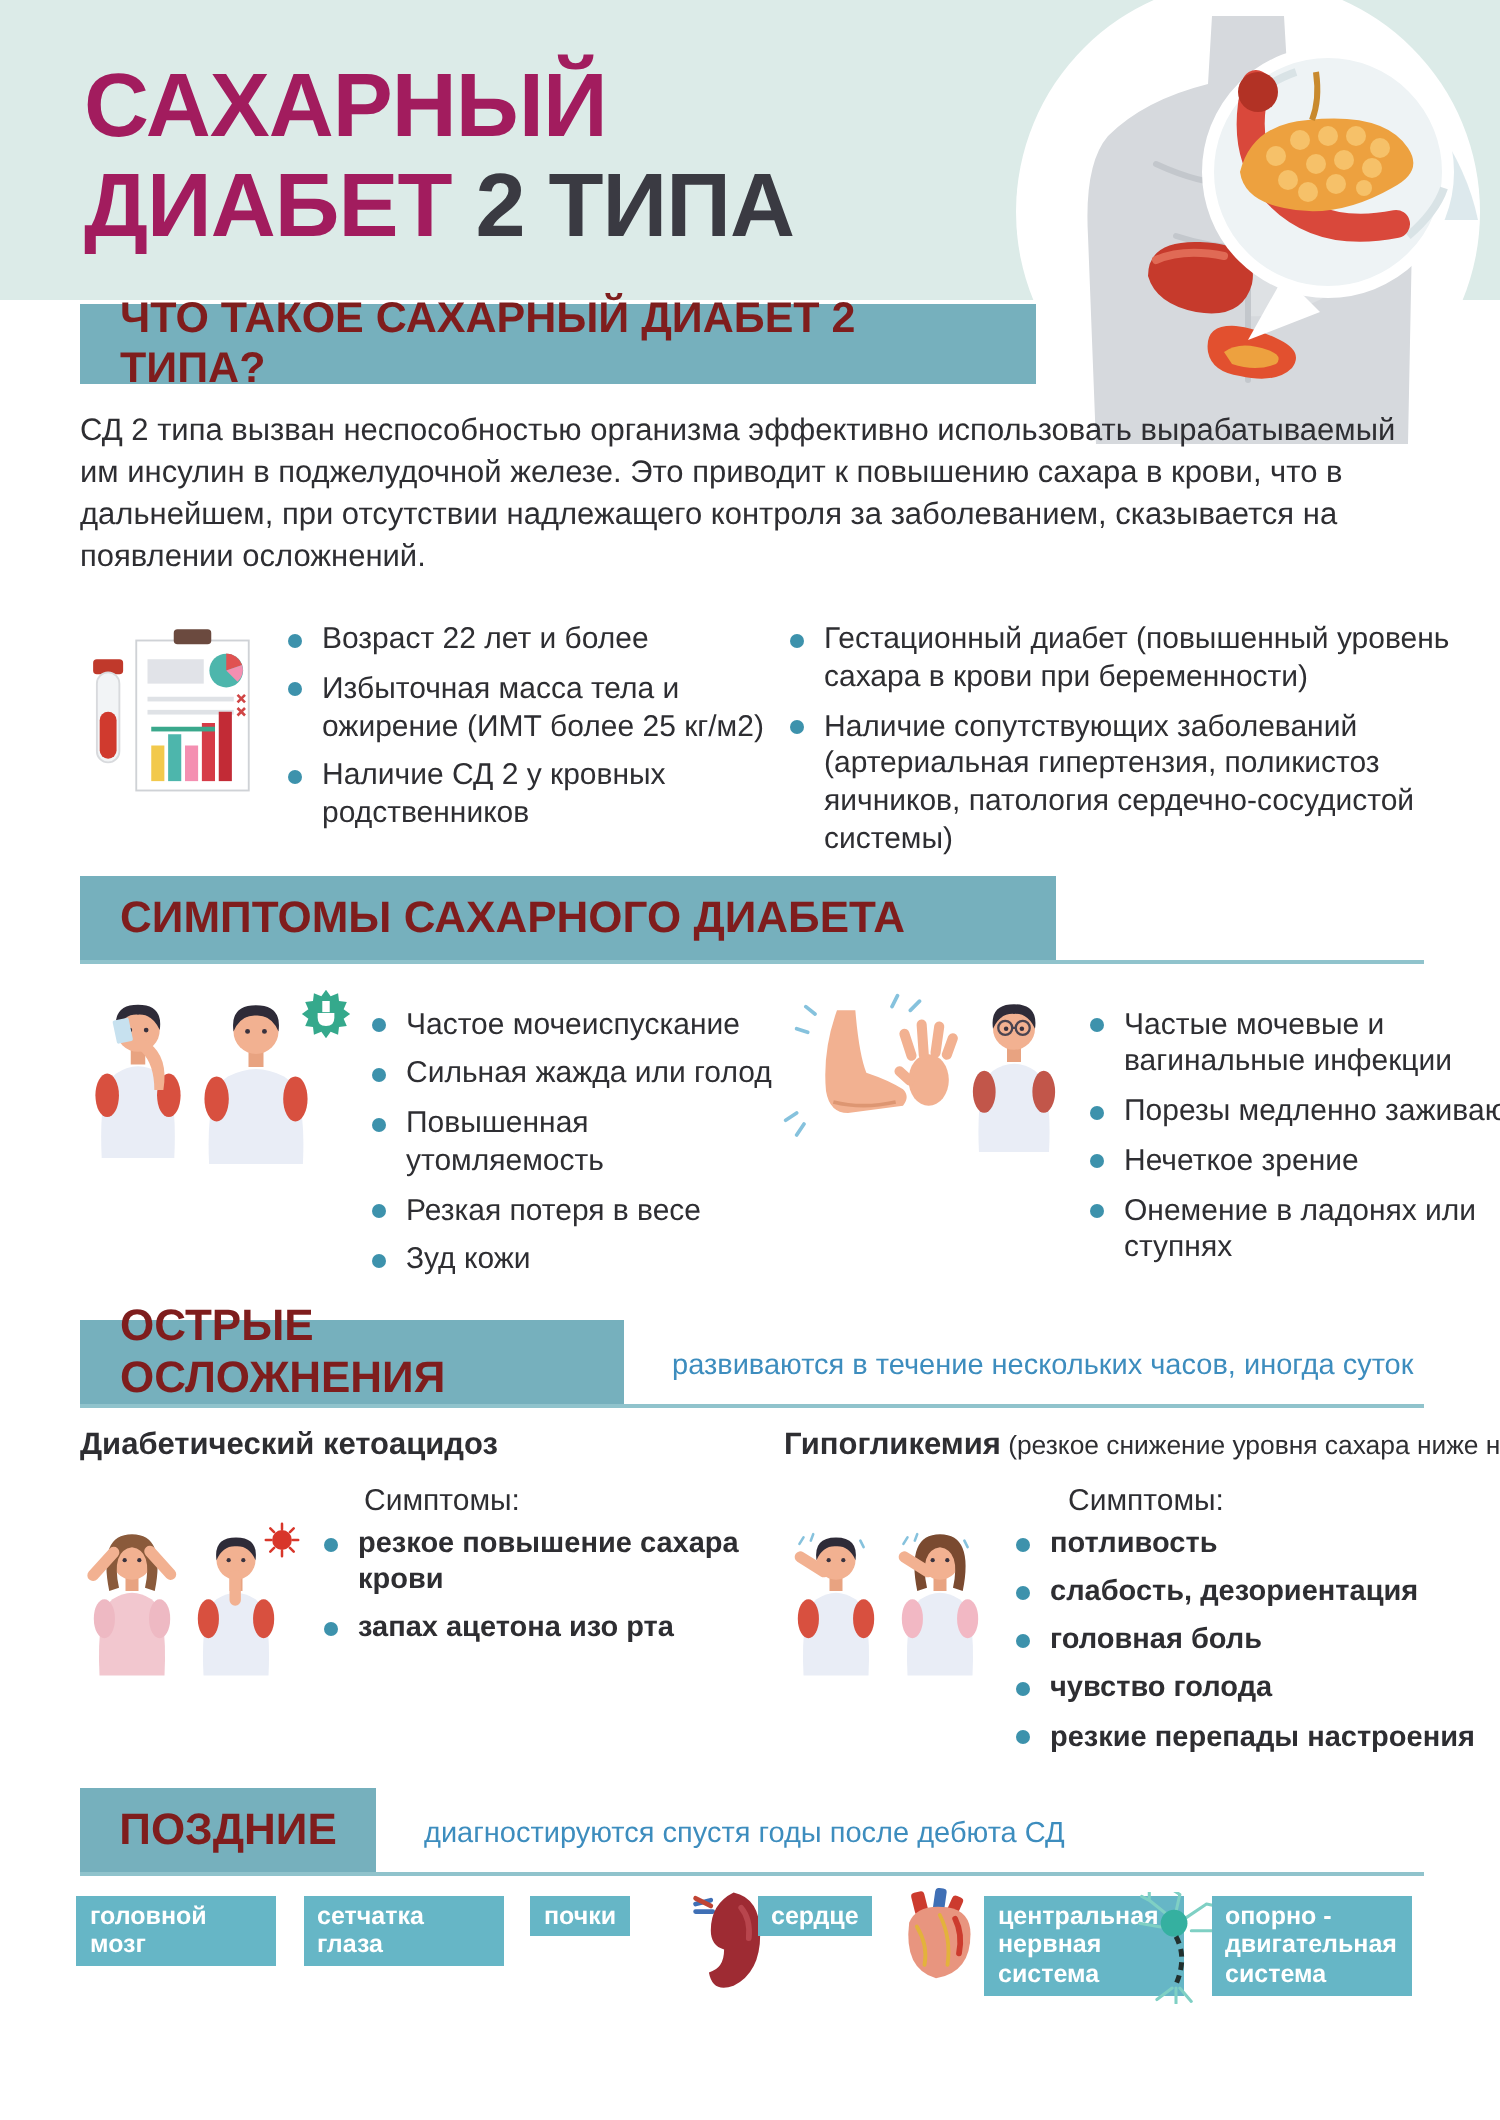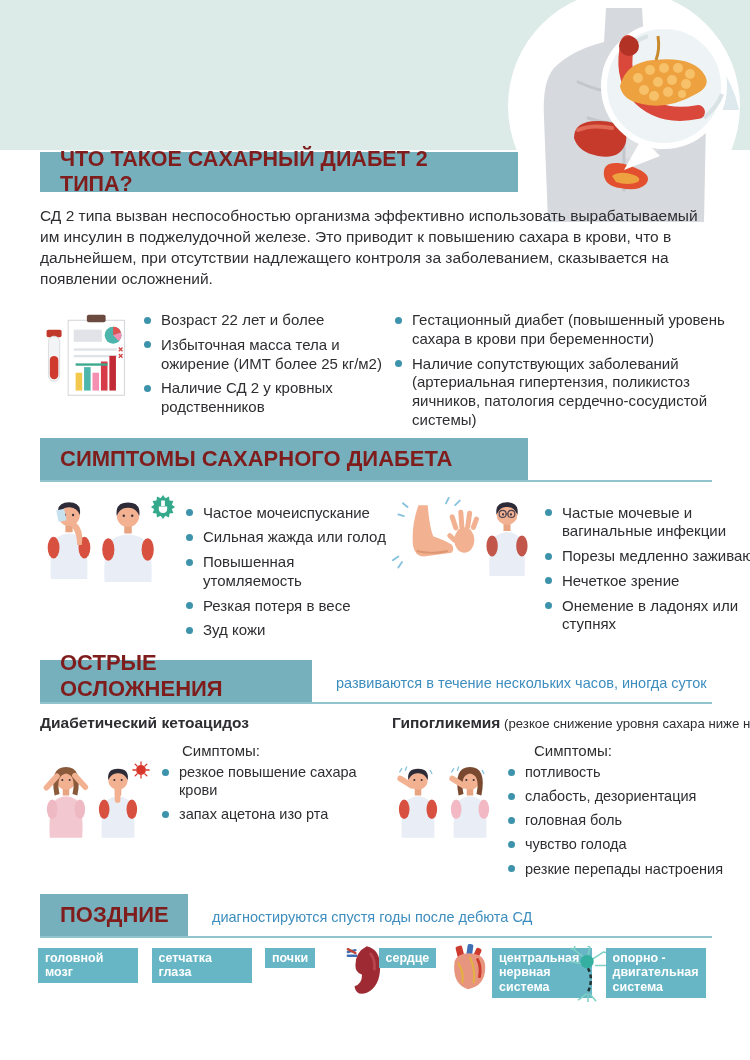--- a/index.html
+++ b/index.html
@@ -42,35 +42,39 @@
   .sym-right ul{width:228px;margin-left:10px;}
   .badge-float{margin:-2px 0 0 -8px;}
   
   .acute-content{display:flex;margin:10px 0 0 40px;flex:none;}
   .acute-col{width:352px;}
   .acute-title{font-size:15.5px;font-weight:700;white-space:nowrap;}
   .acute-title .normal{font-weight:400;font-size:13.2px;}
   .sym-label{font-size:15px;margin:10px 0 4px 142px;}
   .acute-col .row{display:flex;align-items:flex-start;}
   .acute-col .figs{display:flex;align-items:flex-start;position:relative;}
-  .acute-col ul{margin-left:12px;width:236px;}
+  .acute-col ul{margin-left:12px;width:236px;font-weight:bold;}
   .acute-col ul.blist li{font-size:14.5px;}
   
   .organs{display:flex;gap:3px;margin:10px 34px 0 38px;flex:none;}
   .organ{position:relative;width:113px;}
   .organ-chip{display:inline-block;background:var(--chip,#66b6c6);color:#fff;font-weight:700;font-size:12.5px;line-height:1.18;padding:3px 7px;max-width:86px;}
   .organ-icon{position:absolute;}
   .person{display:block;}
 </style>
 </head>
 <body>
 
 <div class="page">
 
   <div class="hero">
+    <div class="hero-title">
+      <div><span class="accent">САХАРНЫЙ</span></div>
+      <div><span class="accent">ДИАБЕТ</span><span class="dark"> 2 ТИПА</span></div>
+    </div>
     <div class="torso-wrap">
       <svg viewBox="0 0 232 232" width="232" height="232">
         <circle cx="116" cy="116" r="116" fill="#ffffff"></circle>
         <path d="M170 40 A116 116 0 0 1 231 120 L190 120 Z" fill="#cfe0e6" opacity=".7"></path>
 
         <path d="M98 18 L134 18 L136 52 Q170 60 188 78 Q200 92 198 130 L196 232 L40 232 L36 128 Q34 92 46 78 Q64 60 96 52 Z" fill="#d6d9dd"></path>
         <path d="M116 60 Q150 62 168 80 L168 150 Q140 170 116 168 Z" fill="#dee1e4"></path>
         <path d="M70 92 Q96 104 116 102 M116 102 Q138 104 164 92 M80 128 Q116 140 152 128 M116 104 L116 200" stroke="#c3c7cc" stroke-width="3" fill="none" stroke-linecap="round"></path>
 
         <path d="M66 148 Q66 130 92 131 Q122 132 118 152 Q113 170 90 166 Q70 162 66 148 Z" fill="#c63a2c"></path>
@@ -335,21 +339,21 @@
           <li>слабость, дезориентация</li>
           <li>головная боль</li>
           <li>чувство голода</li>
           <li>резкие перепады настроения</li>
         </ul>
       </div>
     </div>
   </div>
 
   <div class="banner-row" style="margin-top:10px;">
-    <div class="banner" style="width:108px;">
+    <div class="banner" style="width:108px;justify-content:center;">
       <span>ПОЗДНИЕ</span>
     </div>
     <div class="banner-note">диагностируются спустя годы после дебюта СД</div>
   </div>
 
   <div class="organs">
     <div class="organ">
       <span class="organ-chip">головной мозг</span>
       
       

